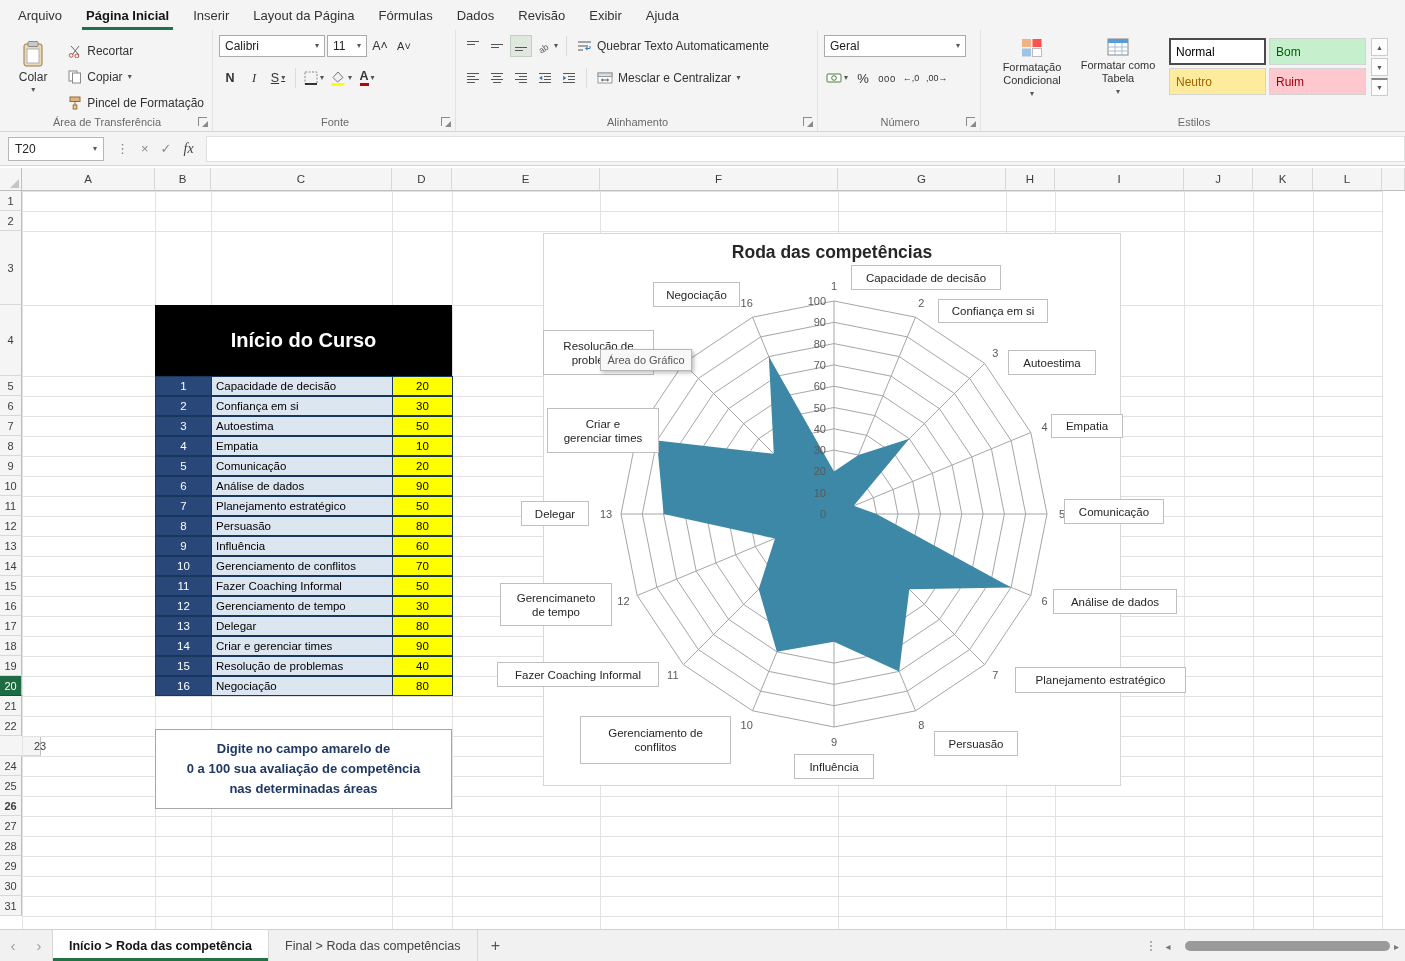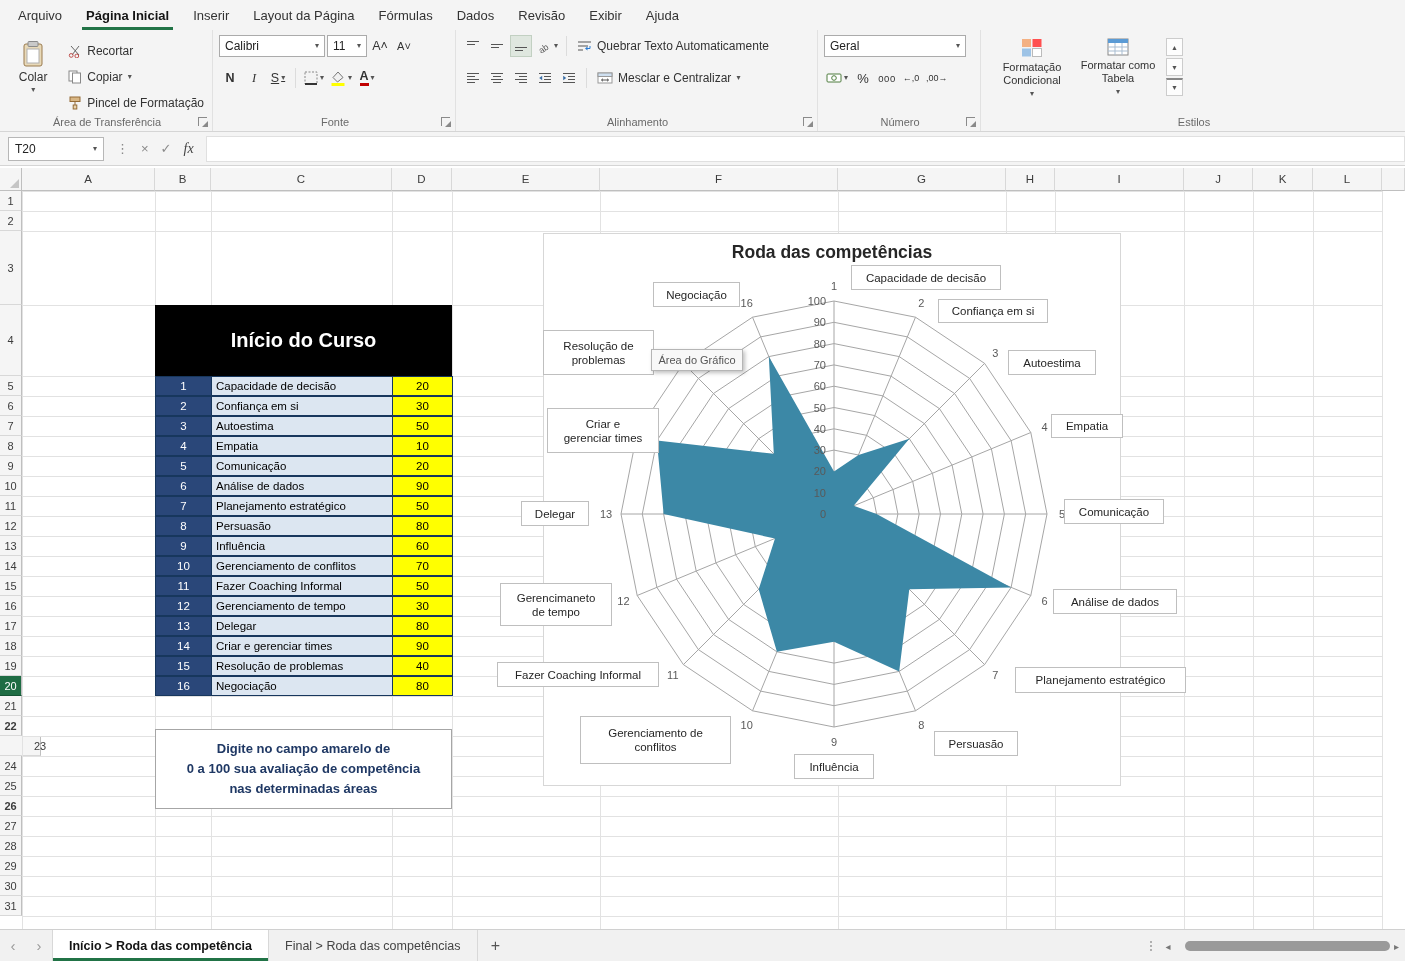--- a/index.html
+++ b/index.html
@@ -356,20 +356,26 @@
         </div>
         <div class="bigbtn">
           <svg width="22" height="18" viewBox="0 0 22 18">
             <rect x="1" y="1" width="20" height="16" fill="#fff" stroke="#888"></rect>
             <rect x="1" y="1" width="20" height="4" fill="#5b9bd5"></rect>
             <path d="M1 9H21M1 13H21M8 5V17M15 5V17" stroke="#a9bdd1"></path>
           </svg>
           <span>Formatar como Tabela</span>
           <span class="cv">▾</span>
         </div>
+        <div class="gal" id="style-gallery">
+            <div class="gcell selected" style="background: rgb(255, 255, 255); color: rgb(0, 0, 0);">Normal</div>
+            <div class="gcell" style="background: rgb(198, 239, 206); color: rgb(0, 97, 0);">Bom</div>
+            <div class="gcell" style="background: rgb(255, 235, 156); color: rgb(156, 101, 0);">Neutro</div>
+            <div class="gcell" style="background: rgb(255, 199, 206); color: rgb(156, 0, 6);">Ruim</div>
+          </div>
         <div class="garrows">
           <div class="garrow">
               <span>▲</span>
             </div>
           <div class="garrow">
               <span>▼</span>
             </div>
           <div class="garrow more">
               <span>▼</span>
             </div>
@@ -422,21 +428,21 @@
       <div class="row-header" style="left: 0px; top: 350px; width: 22px; height: 20px;">12</div>
       <div class="row-header" style="left: 0px; top: 370px; width: 22px; height: 20px;">13</div>
       <div class="row-header" style="left: 0px; top: 390px; width: 22px; height: 20px;">14</div>
       <div class="row-header" style="left: 0px; top: 410px; width: 22px; height: 20px;">15</div>
       <div class="row-header" style="left: 0px; top: 430px; width: 22px; height: 20px;">16</div>
       <div class="row-header" style="left: 0px; top: 450px; width: 22px; height: 20px;">17</div>
       <div class="row-header" style="left: 0px; top: 470px; width: 22px; height: 20px;">18</div>
       <div class="row-header" style="left: 0px; top: 490px; width: 22px; height: 20px;">19</div>
       <div class="row-header sel" style="left: 0px; top: 510px; width: 22px; height: 20px;">20</div>
       <div class="row-header" style="left: 0px; top: 530px; width: 22px; height: 20px;">21</div>
-      <div class="row-header" style="left: 0px; top: 550px; width: 22px; height: 20px; font-weight: bold;">22</div>
+      <div class="row-header" style="left: 0px; top: 550px; width: 22px; height: 20px;">22</div>
       <div class="row-header" style="left: 0px; top: 570px; width: 22px; height: 20px; padding-left: 40px;">23</div>
       <div class="row-header" style="left: 0px; top: 590px; width: 22px; height: 20px;">24</div>
       <div class="row-header" style="left: 0px; top: 610px; width: 22px; height: 20px;">25</div>
       <div class="row-header" style="left: 0px; top: 630px; width: 22px; height: 20px; font-weight: bold;">26</div>
       <div class="row-header" style="left: 0px; top: 650px; width: 22px; height: 20px;">27</div>
       <div class="row-header" style="left: 0px; top: 670px; width: 22px; height: 20px;">28</div>
       <div class="row-header" style="left: 0px; top: 690px; width: 22px; height: 20px;">29</div>
       <div class="row-header" style="left: 0px; top: 710px; width: 22px; height: 20px;">30</div>
       <div class="row-header" style="left: 0px; top: 730px; width: 22px; height: 20px;">31</div>
       <div class="vline" style="left: 22px; top: 25px; height: 738px;"></div>
@@ -618,21 +624,21 @@
       <div class="chart-label" style="left: 497px; top: 662px; width: 162px; height: 25px;">Fazer Coaching Informal</div>
       <div class="chart-label" style="left: 500px; top: 583px; width: 112px; height: 43px;">Gerencimaneto
 de tempo</div>
       <div class="chart-label" style="left: 521px; top: 501px; width: 68px; height: 25px;">Delegar</div>
       <div class="chart-label" style="left: 499px; top: 408px; width: 112px; height: 45px; margin-left: 48px;">Criar e
 gerenciar times</div>
       <div class="chart-label" style="left: 543px; top: 330px; width: 111px; height: 45px;">Resolução de
 problemas</div>
       <div class="chart-label" style="left: 653px; top: 282px; width: 87px; height: 25px;">Negociação</div>
     </div>
-  <div id="chart-tooltip" style="left: 651px; top: 349px; width: 92px; height: 22px;">Área do Gráfico</div>
+  <div id="chart-tooltip" style="left: 600px; top: 349px; width: 92px; height: 22px;">Área do Gráfico</div>
 
   <div id="tabbar">
     <div class="tab-nav">
         <span>‹</span>
       </div>
     <div class="tab-nav">
         <span>›</span>
       </div>
     <div id="sheet-tabs" style="display:flex">
         <div class="sheet-tab active">Início &gt; Roda das competência</div>

